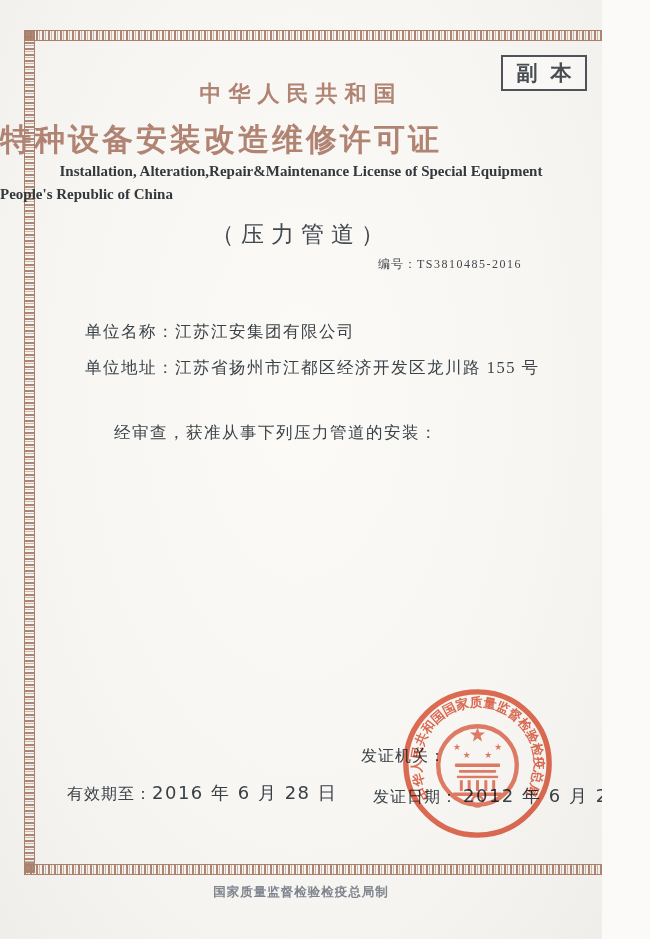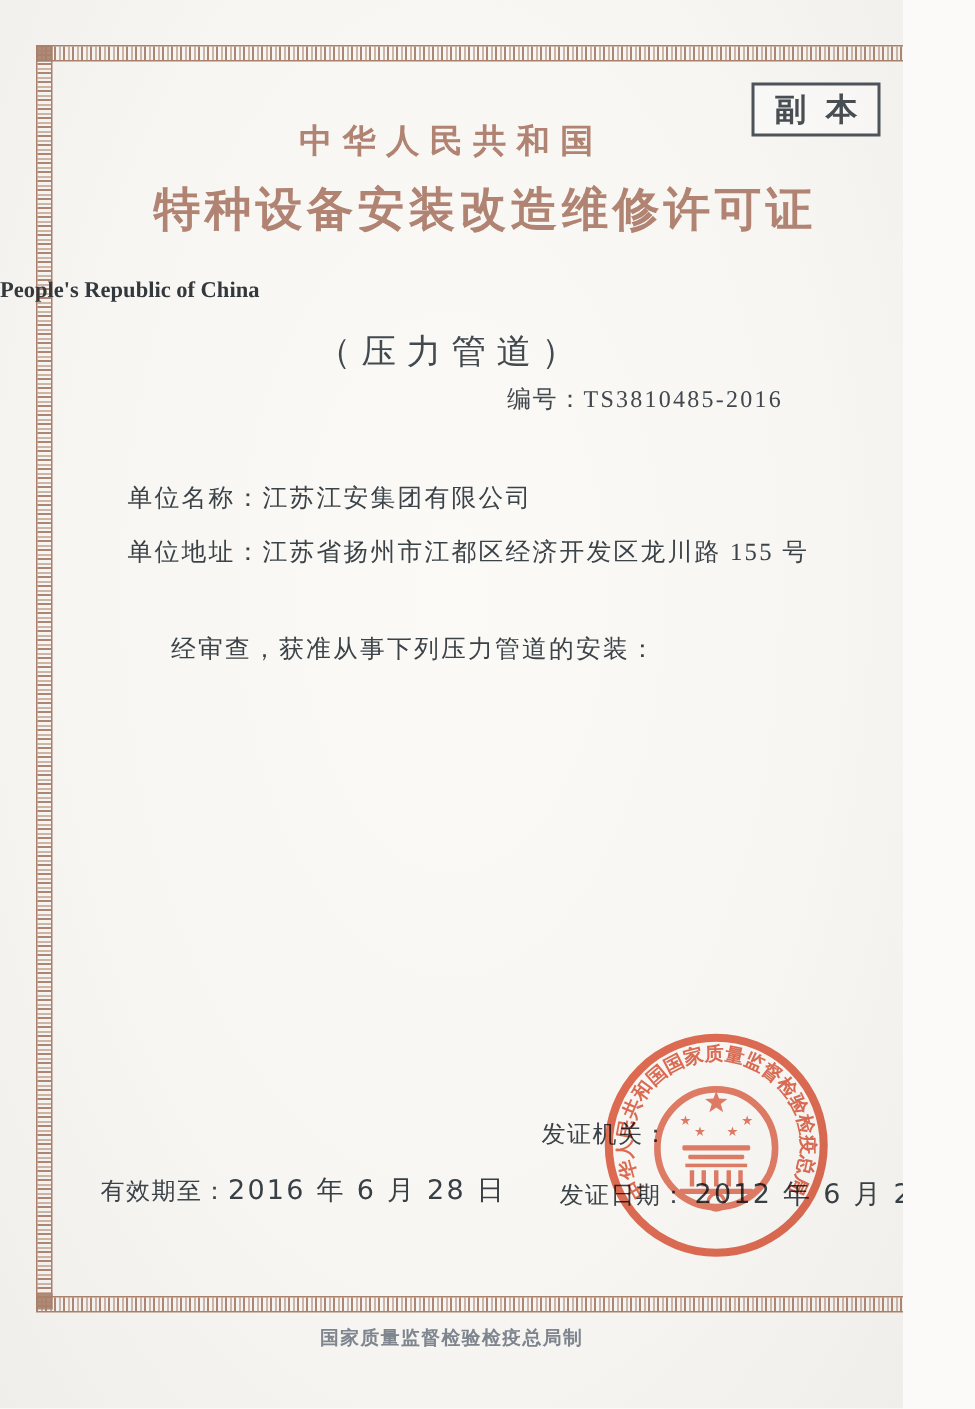--- a/index.html
+++ b/index.html
@@ -36,37 +36,37 @@
     font-size:21px;font-weight:bold;color:#474d52;letter-spacing:13px;text-indent:13px;
     background:rgba(255,255,255,.35);
   }
 
   
   .title-cn1{
     position:absolute;left:0;right:0;top:79px;margin:0;text-align:center;
     font-size:22px;font-weight:bold;color:#b08372;letter-spacing:7px;
   }
   .title-cn2{
-    position:absolute;left:0;right:0;top:119px;margin:0;text-align:center;
-    font-size:31px;font-weight:bold;color:#b08372;letter-spacing:3px;padding-left:45px;
+    position:absolute;left:0;right:0;top:119px;margin:0;
+    font-size:31px;font-weight:bold;color:#b08372;letter-spacing:3px;
   }
   .title-en1{
     position:absolute;left:0;right:0;top:163px;text-align:center;
     font-size:15px;font-weight:bold;color:#33383d;
   }
   .title-en2{
     position:absolute;left:0;right:14px;top:186px;text-align:left;
     font-size:15px;font-weight:bold;color:#33383d;
   }
   .subtitle{
     position:absolute;left:0;right:0;top:219px;text-align:center;
     font-size:23px;color:#42494f;letter-spacing:7px;font-weight:500;
   }
   .license-no{
-    position:absolute;right:80px;top:256px;font-size:16px;color:#42484d;letter-spacing:1px;
+    position:absolute;right:80px;top:256px;font-size:12px;color:#42484d;letter-spacing:1px;
   }
   .license-no .num{font-family:"Liberation Serif","DejaVu Serif",serif;letter-spacing:1.5px;}
 
   
   .field{position:absolute;left:85px;font-size:16.5px;color:#3c4348;letter-spacing:1.5px;}
   .f-unit-name{top:321px;}
   .f-unit-addr{top:357px;}
   .approval-note{position:absolute;left:114px;top:422px;font-size:16.5px;color:#3c4348;letter-spacing:1.5px;}
 
   
@@ -118,20 +118,21 @@
   <div class="fe-corner" style="left:610px;top:30px;"></div>
   <div class="fe-corner" style="left:24px;top:862px;"></div>
   <div class="fe-corner" style="left:610px;top:862px;"></div>
 
   <div class="copy-badge">
     <span>副本</span>
   </div>
 
   <h1 class="title-cn1">中华人民共和国</h1>
   <h1 class="title-cn2">特种设备安装改造维修许可证</h1>
+  <div class="title-en1">Installation, Alteration,Repair&amp;Maintenance License of Special Equipment</div>
   <div class="title-en2">People's Republic of China</div>
   <div class="subtitle">（压力管道）</div>
 
   <div class="license-no">
     <span>编号：</span><span class="num">TS3810485-2016</span>
   </div>
 
   <div class="field f-unit-name">
     <span>单位名称：</span><span>江苏江安集团有限公司</span>
   </div>

